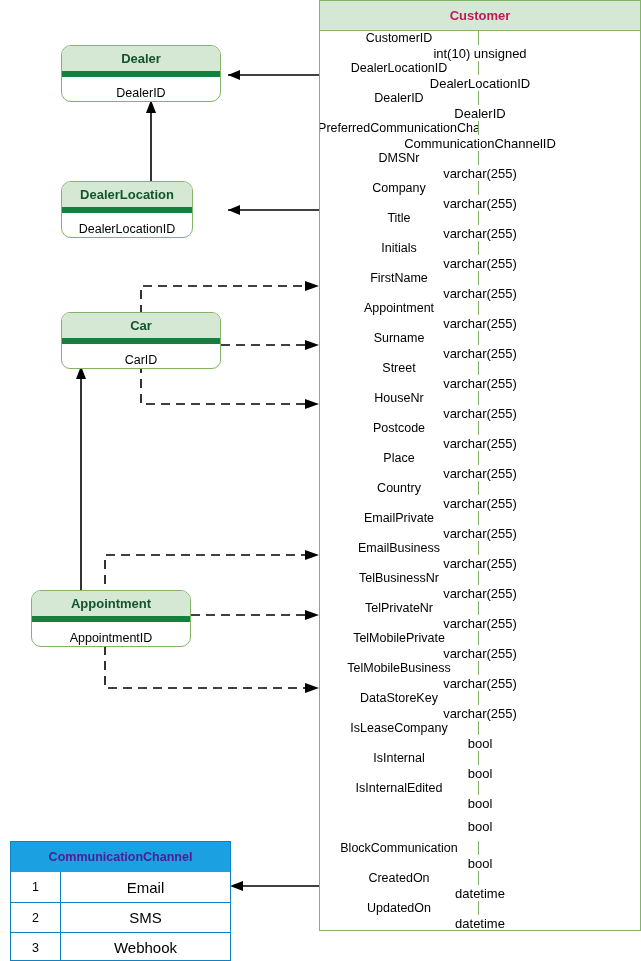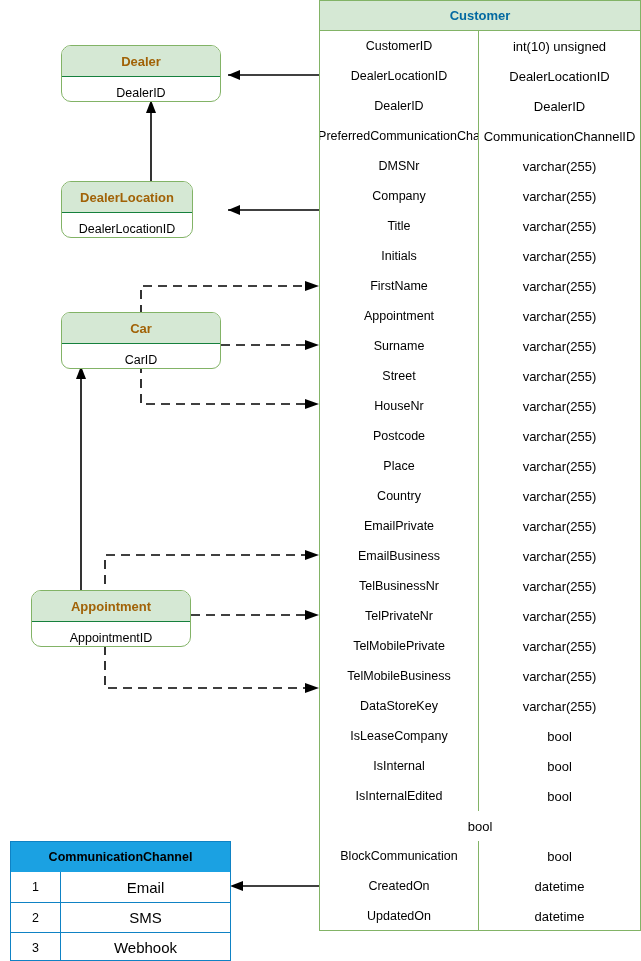--- a/index.html
+++ b/index.html
@@ -3,45 +3,45 @@
 <meta charset="utf-8">
 <style>
   html,body{margin:0;padding:0;background:#ffffff;}
   body{width:641px;height:961px;position:relative;overflow:hidden;
        font-family:"Liberation Sans","DejaVu Sans",sans-serif;}
   #canvas{position:absolute;left:0;top:0;width:641px;height:961px;}
 
   
   .entity{position:absolute;border:1px solid #82b366;border-radius:10px;
           background:#ffffff;box-sizing:border-box;overflow:hidden;z-index:5;}
-  .entity .ehead{background:#d5e8d4;border-bottom:1px solid #15803d;
-          font-weight:bold;font-size:13px;color:#a16207;
+  .entity .ehead{background:#d5e8d4;border-bottom:6px solid #15803d;
+          font-weight:bold;font-size:13px;color:#14532d;
           display:flex;align-items:center;justify-content:center;
           height:31px;box-sizing:border-box;}
   .entity .ebody{font-size:12.5px;color:#000;display:flex;align-items:center;
           justify-content:center;height:31px;box-sizing:border-box;}
 
   
   #customer{position:absolute;left:319px;top:0px;width:322px;height:931px;
             border:1px solid #82b366;box-sizing:border-box;background:#fff;z-index:4;}
   #customer .chead{height:30px;background:#d5e8d4;border-bottom:1px solid #82b366;
             font-weight:bold;font-size:13px;display:flex;align-items:center;
-            justify-content:center;box-sizing:border-box;color:#0369a1;}
-  #customer .crow{height:30px;display:flex;box-sizing:border-box;}
+            justify-content:center;box-sizing:border-box;color:#be185d;}
+  #customer .crow{height:30px;display:flex;box-sizing:border-box;flex-direction:column;}
   #customer .cname{width:159px;border-right:1px solid #82b366;
             display:flex;align-items:center;justify-content:center;
             font-size:12.5px;color:#000;box-sizing:border-box;
             white-space:nowrap;overflow:hidden;}
   #customer .ctype{flex:1;display:flex;align-items:center;justify-content:center;
             font-size:13px;color:#000;box-sizing:border-box;white-space:nowrap;}
 
   
   #commch{position:absolute;left:10px;top:841px;width:221px;height:120px;
           border:1px solid #0f82c4;box-sizing:border-box;background:#fff;z-index:5;}
-  #commch .bhead{height:30px;background:#1ba1e2;color:#000000;font-weight:bold;
+  #commch .bhead{height:30px;background:#1ba1e2;color:#4c1d95;font-weight:bold;
           font-size:12.5px;display:flex;align-items:center;justify-content:center;
           box-sizing:border-box;}
   #commch .brow{height:30px;display:flex;box-sizing:border-box;
           border-top:1px solid #0f82c4;}
   #commch .brow:first-of-type{border-top:none;}
   #commch .bid{width:50px;border-right:1px solid #0f82c4;display:flex;
           align-items:center;justify-content:center;font-size:12.5px;color:#000;
           box-sizing:border-box;}
   #commch .blabel{flex:1;display:flex;align-items:center;justify-content:center;
           font-size:15px;color:#000;box-sizing:border-box;}

